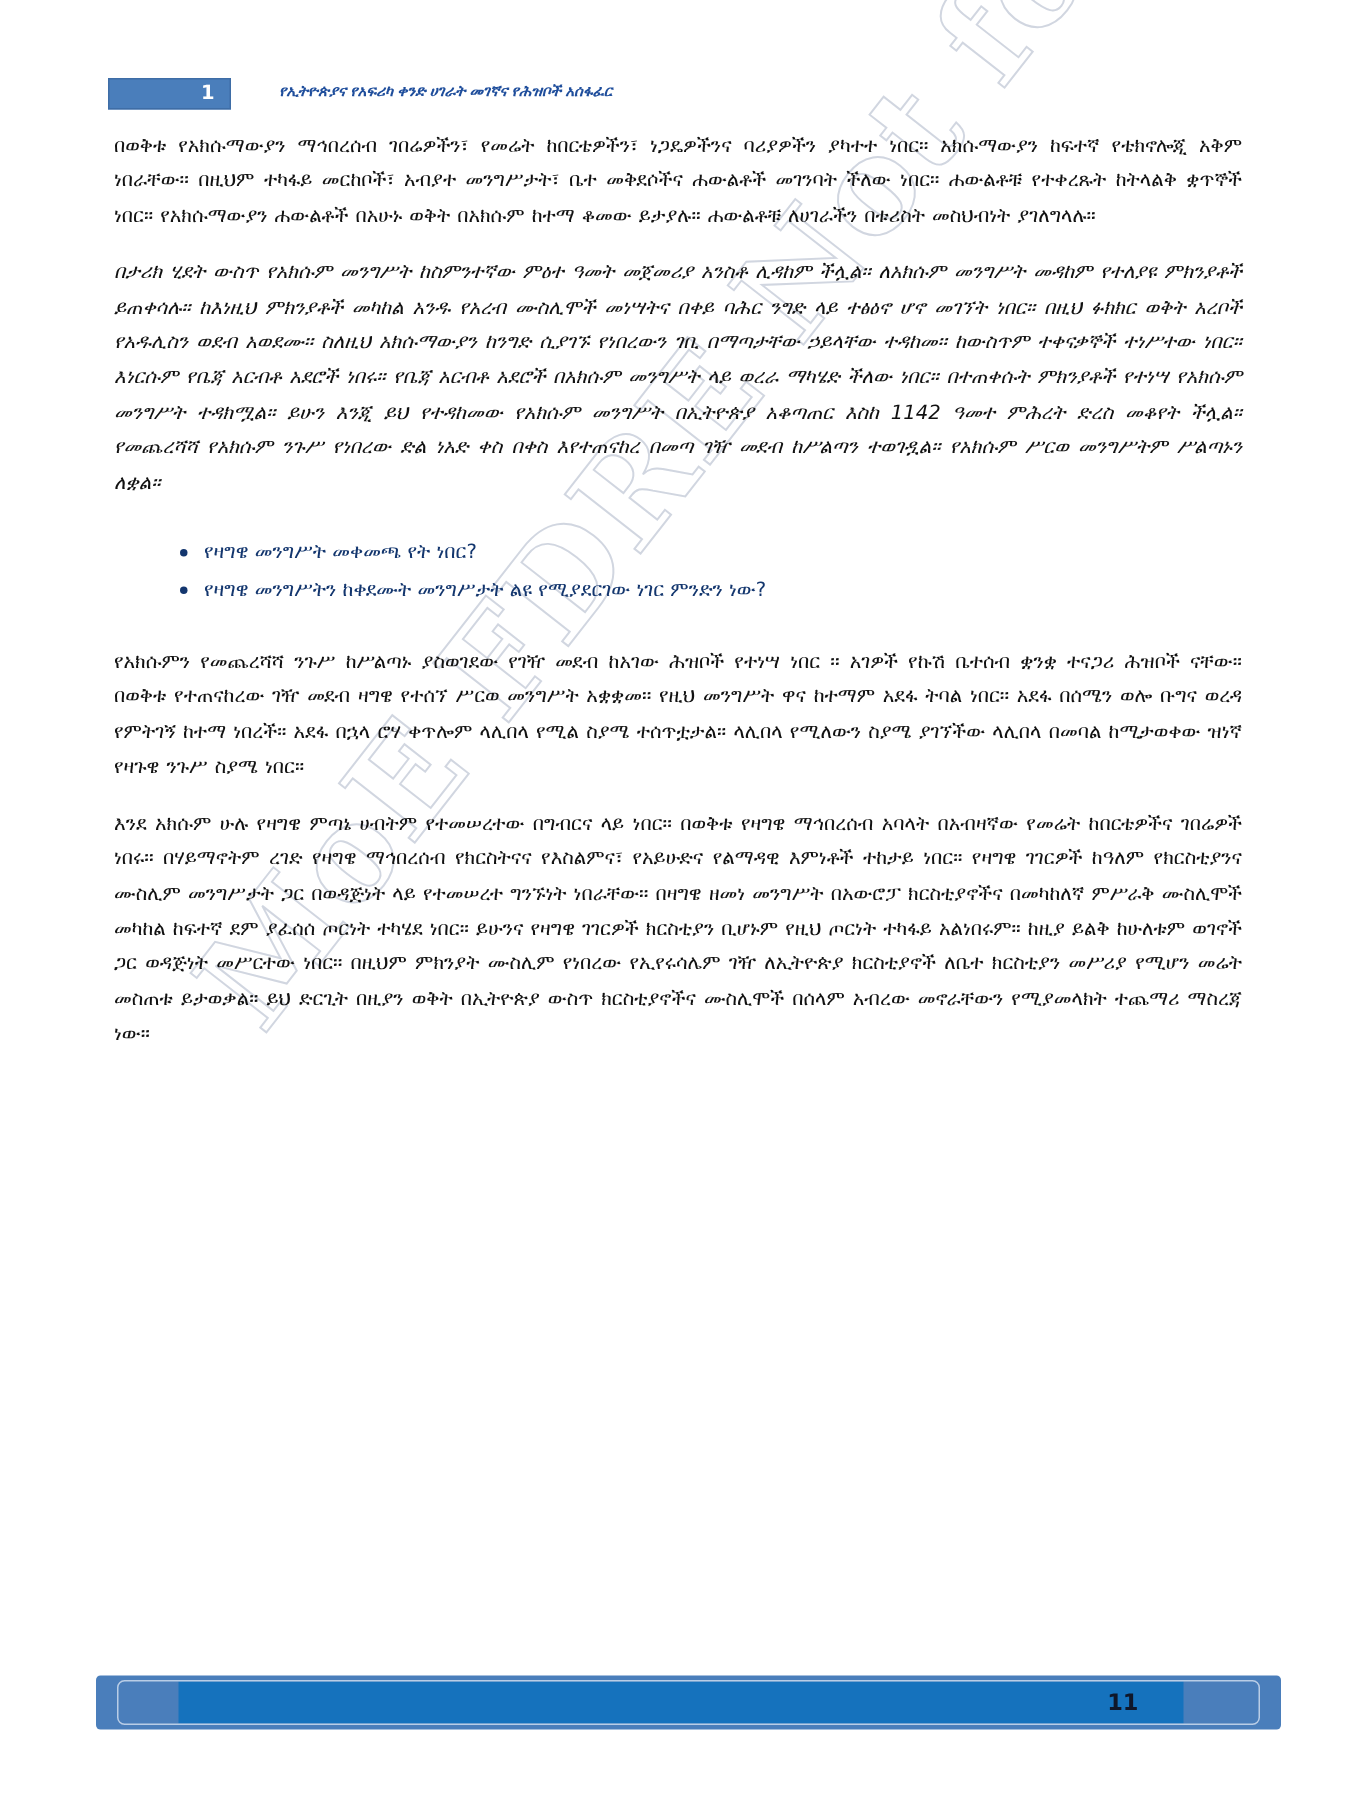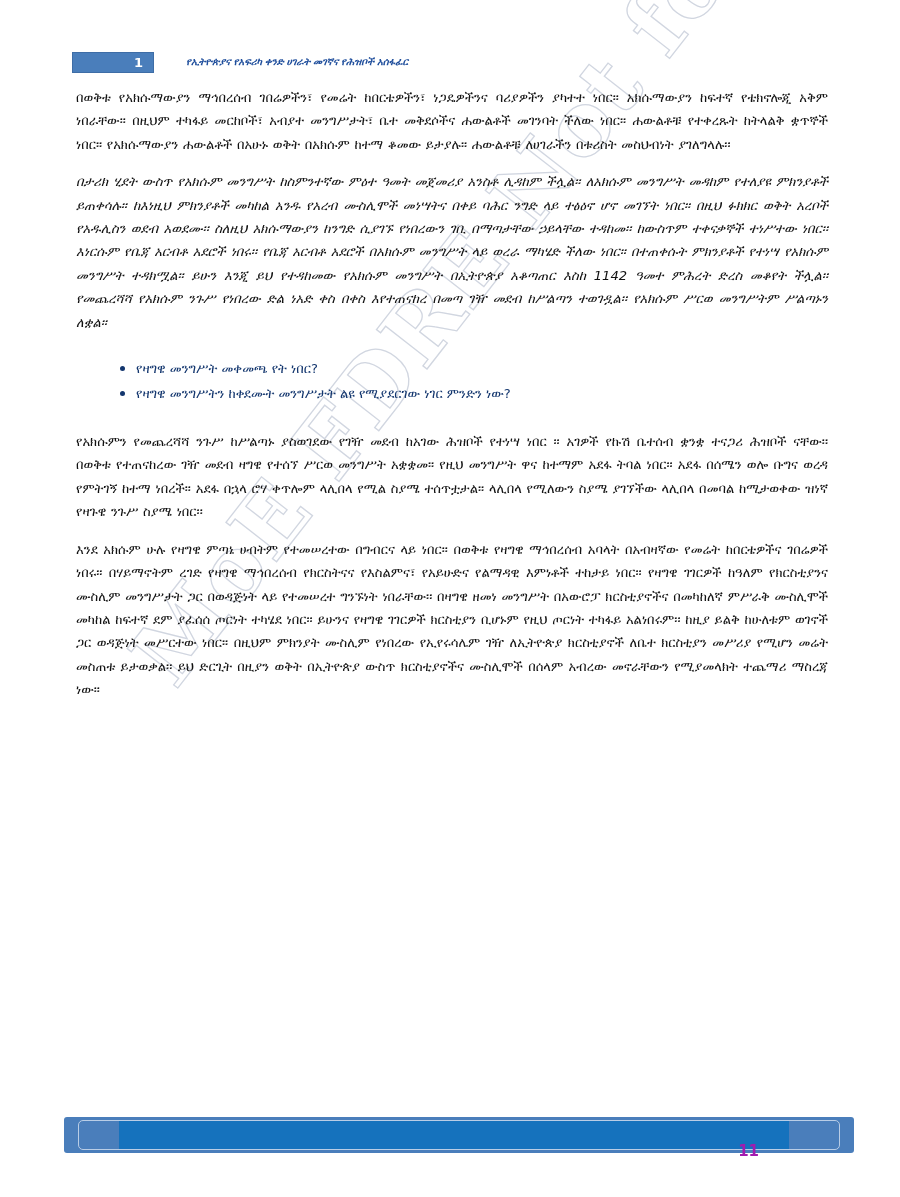--- a/index.html
+++ b/index.html
@@ -166,24 +166,24 @@
     position: absolute;
     left: 55px;
     top: 4px;
     width: 670px;
     height: 28px;
     background: #1572bd;
   }
   .page-number {
     position: absolute;
     right: 95px;
-    top: 20px;
+    top: 4px;
     height: 28px;
     line-height: 28px;
-    color: #a21caf;
+    color: #0f172a;
     font-family: "DejaVu Sans", "Liberation Sans", sans-serif;
     font-size: 15px;
     font-weight: 700;
   }
 </style>
 </head>
 <body>
 
 <div class="page">
 

